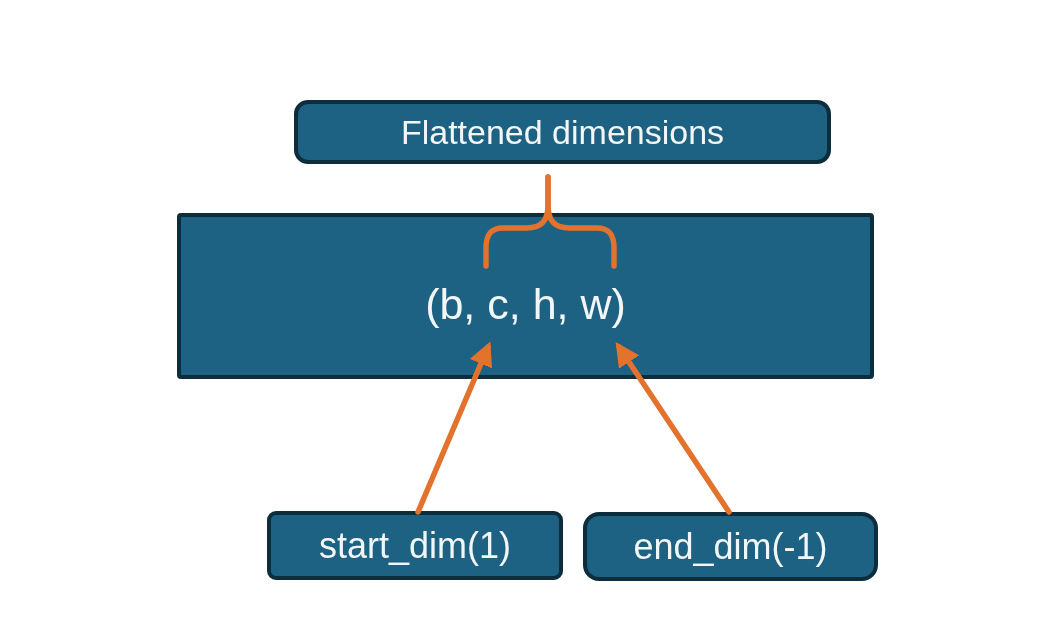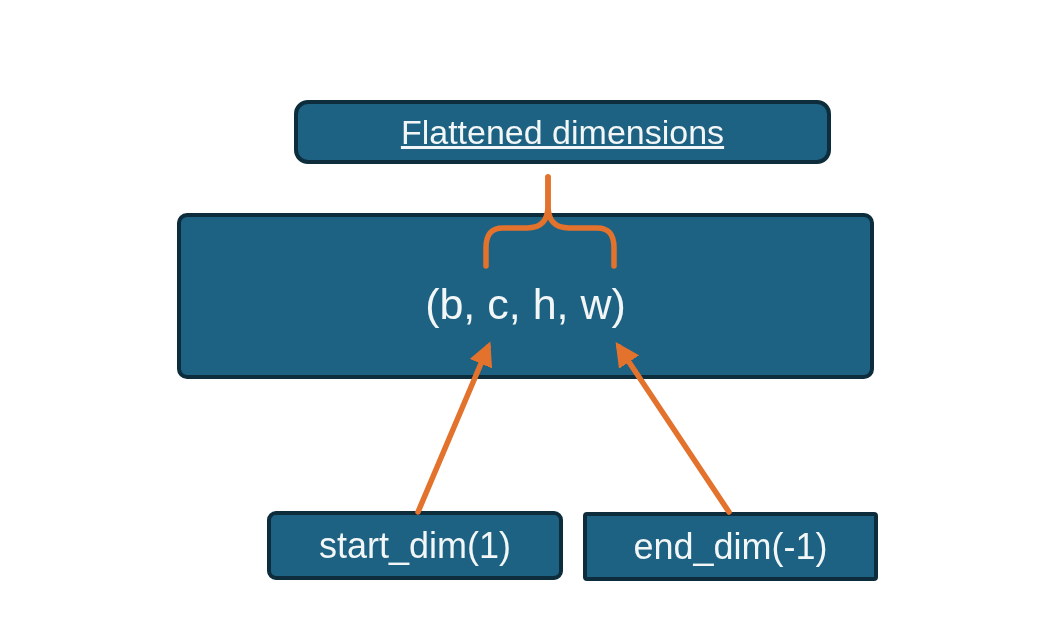--- a/index.html
+++ b/index.html
@@ -29,39 +29,38 @@
     display: flex;
     align-items: center;
     justify-content: center;
     text-align: center;
   }
   .title-box {
     left: 294px; top: 100px;
     width: 537px; height: 64px;
     border-radius: 14px;
     font-size: 34px;
-    text-decoration: underline;
   }
   .main-box {
     left: 177px; top: 213px;
     width: 697px; height: 166px;
-    border-radius: 10px;
+    border-radius: 4px;
     font-size: 43px;
     padding-top: 16px;
   }
   .start-box {
     left: 267px; top: 511px;
     width: 296px; height: 69px;
     border-radius: 9px;
     font-size: 36px;
   }
   .end-box {
     left: 583px; top: 512px;
     width: 295px; height: 69px;
-    border-radius: 4px;
+    border-radius: 16px;
     font-size: 36px;
   }
   svg.annotations {
     position: absolute;
     left: 0; top: 0;
     width: 1038px; height: 632px;
     pointer-events: none;
   }
   .accent-stroke {
     stroke: var(--accent);

